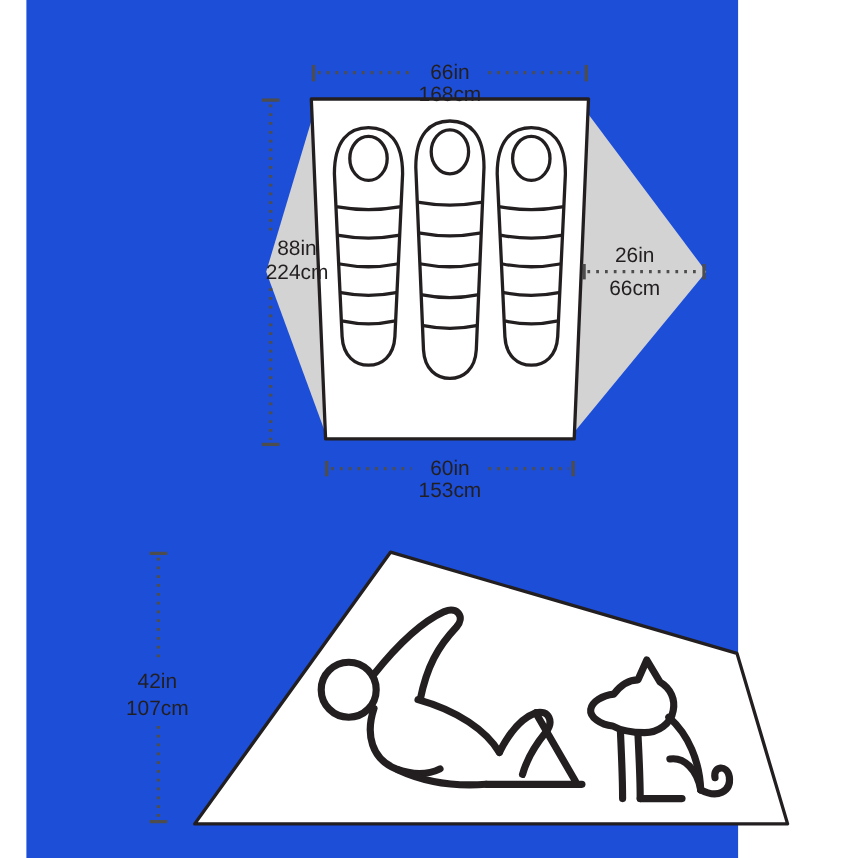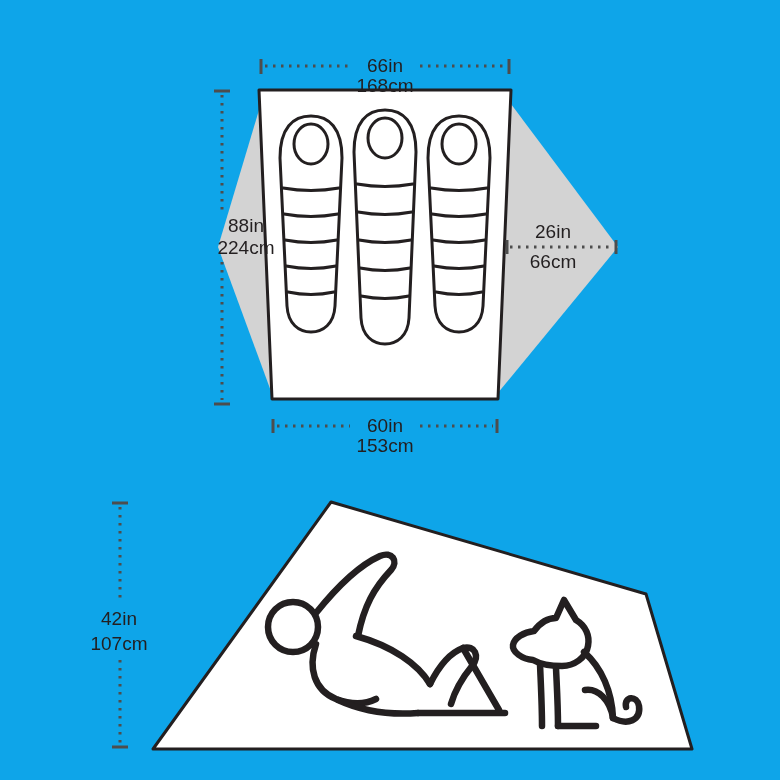--- a/index.html
+++ b/index.html
@@ -1,20 +1,21 @@
 <!DOCTYPE html>
 <html><head>
 <meta charset="utf-8">
 <style>
   html, body { margin: 0; padding: 0; background: #ffffff; }
   .canvas {
-    width: 780px; height: 780px;
-    background: #0ea5e9;
+    width: 647px; height: 780px;
+    background: #1d4ed8;
     position: relative;
     font-family: "Liberation Sans", sans-serif;
+    margin-left: 24px;
   }
   svg { display: block; }
   text {
     font-family: "Liberation Sans", sans-serif;
     font-size: 19px;
     fill: #231f20;
   }
   .outline { fill: #ffffff; stroke: #231f20; stroke-width: 3; stroke-linejoin: round; }
   .bagline { fill: none; stroke: #231f20; stroke-width: 3; stroke-linecap: round; stroke-linejoin: round; }
   .bagfill { fill: #ffffff; stroke: #231f20; stroke-width: 3; stroke-linejoin: round; }

